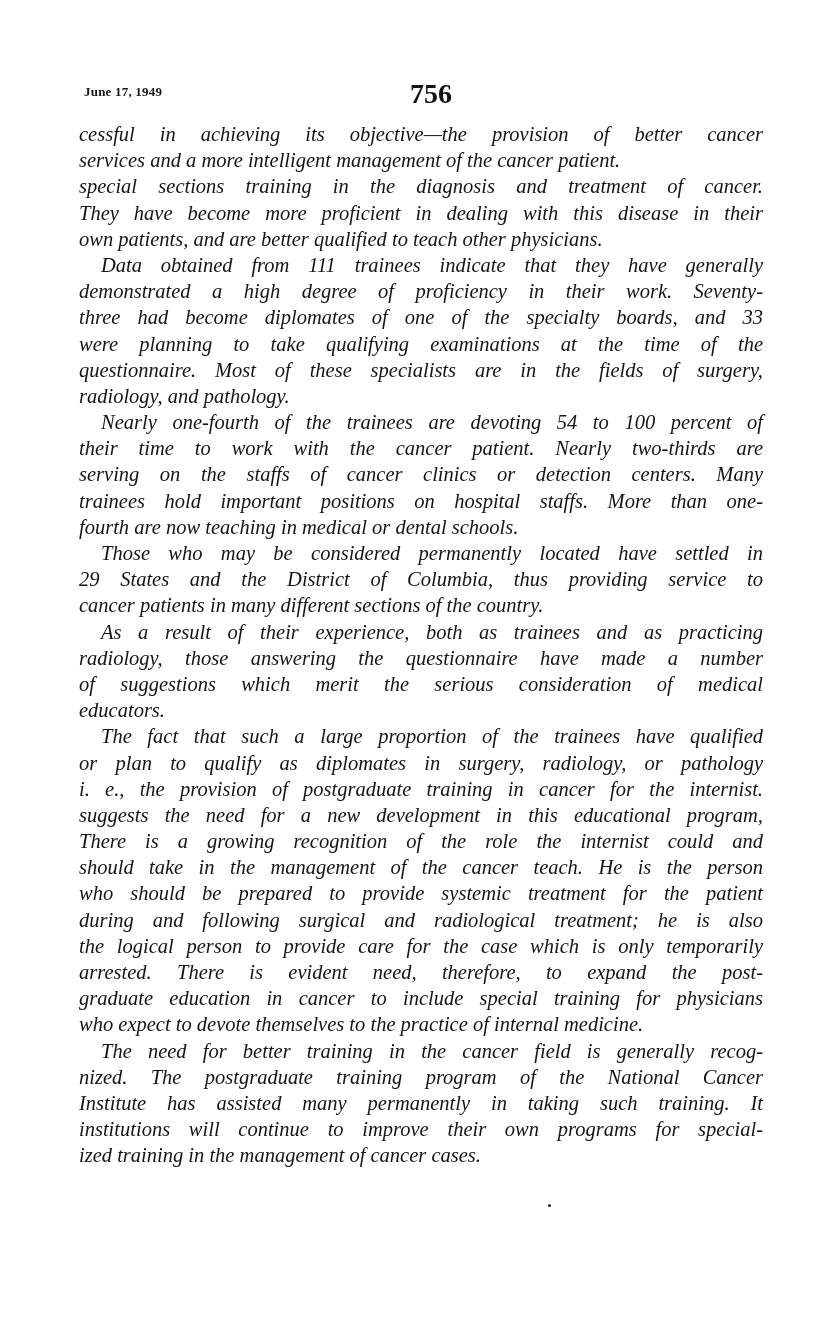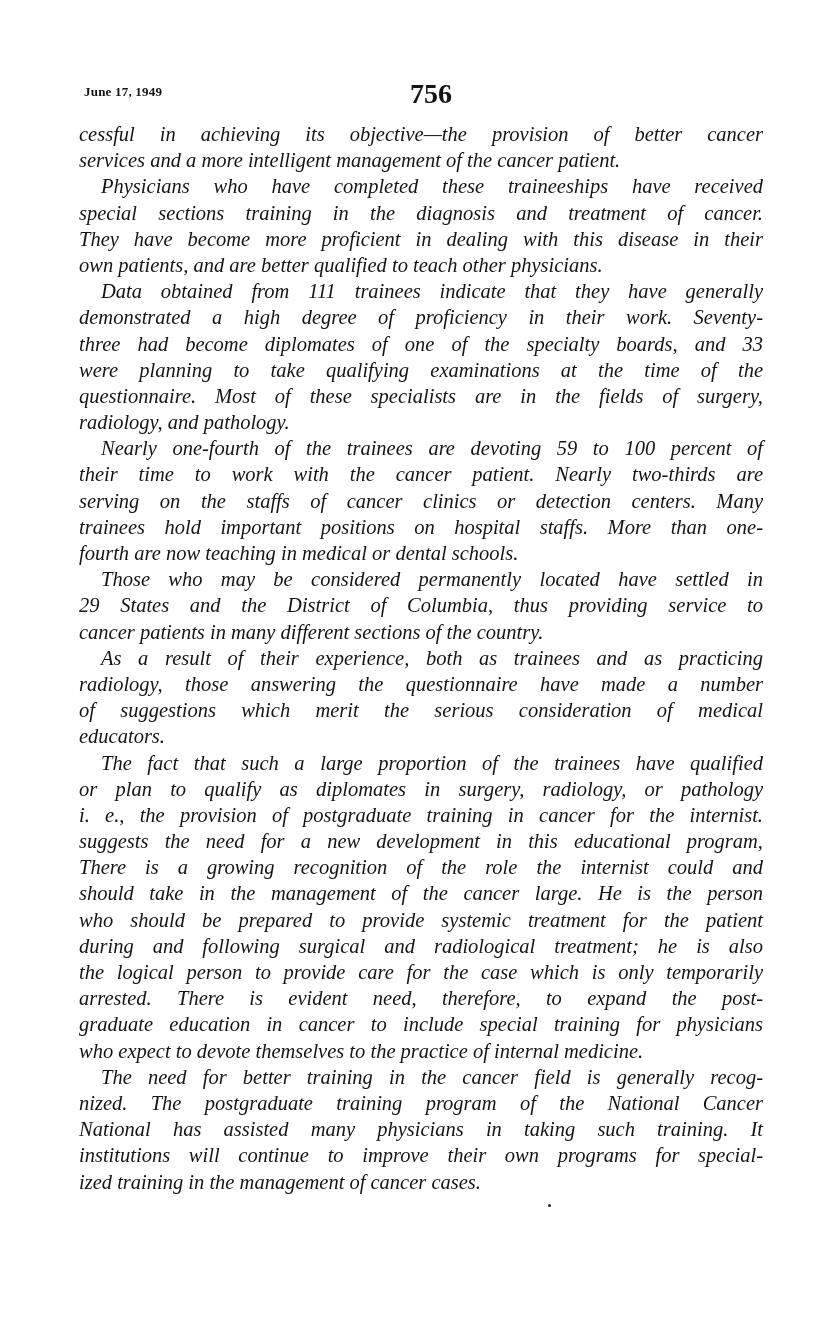--- a/index.html
+++ b/index.html
@@ -22,35 +22,34 @@
   <div class="header">
     <span class="date">June 17, 1949</span>
     <span class="pageno">756</span>
   </div>
   <div class="body" id="body">
       <div class="para">
         <span class="line">cessful in achieving its objective—the provision of better cancer</span>
         <span class="line last">services and a more intelligent management of the cancer patient.</span>
       </div>
       <div class="para">
-        <span class="line indent">Physicians who have completed these traineeships have received</span>
         <span class="line">special sections training in the diagnosis and treatment of cancer.</span>
         <span class="line">They have become more proficient in dealing with this disease in their</span>
         <span class="line last">own patients, and are better qualified to teach other physicians.</span>
       </div>
       <div class="para">
         <span class="line indent">Data obtained from 111 trainees indicate that they have generally</span>
         <span class="line">demonstrated a high degree of proficiency in their work.  Seventy-</span>
         <span class="line">three had become diplomates of one of the specialty boards, and 33</span>
         <span class="line">were planning to take qualifying examinations at the time of the</span>
         <span class="line">questionnaire.  Most of these specialists are in the fields of surgery,</span>
         <span class="line last">radiology, and pathology.</span>
       </div>
       <div class="para">
-        <span class="line indent">Nearly one-fourth of the trainees are devoting 59 to 100 percent of</span>
+        <span class="line indent">Nearly one-fourth of the trainees are devoting 54 to 100 percent of</span>
         <span class="line">their time to work with the cancer patient.  Nearly two-thirds are</span>
         <span class="line">serving on the staffs of cancer clinics or detection centers.  Many</span>
         <span class="line">trainees hold important positions on hospital staffs.  More than one-</span>
         <span class="line last">fourth are now teaching in medical or dental schools.</span>
       </div>
       <div class="para">
         <span class="line indent">Those who may be considered permanently located have settled in</span>
         <span class="line">29 States and the District of Columbia, thus providing service to</span>
         <span class="line last">cancer patients in many different sections of the country.</span>
       </div>
@@ -59,30 +58,30 @@
         <span class="line">radiology, those answering the questionnaire have made a number</span>
         <span class="line">of suggestions which merit the serious consideration of medical</span>
         <span class="line last">educators.</span>
       </div>
       <div class="para">
         <span class="line indent">The fact that such a large proportion of the trainees have qualified</span>
         <span class="line">or plan to qualify as diplomates in surgery, radiology, or pathology</span>
         <span class="line">i. e., the provision of postgraduate training in cancer for the internist.</span>
         <span class="line">suggests the need for a new development in this educational program,</span>
         <span class="line">There is a growing recognition of the role the internist could and</span>
-        <span class="line">should take in the management of the cancer large.  He is the person</span>
+        <span class="line">should take in the management of the cancer teach.  He is the person</span>
         <span class="line">who should be prepared to provide systemic treatment for the patient</span>
         <span class="line">during and following surgical and radiological treatment; he is also</span>
         <span class="line">the logical person to provide care for the case which is only temporarily</span>
         <span class="line">arrested.  There is evident need, therefore, to expand the post-</span>
         <span class="line">graduate education in cancer to include special training for physicians</span>
         <span class="line last">who expect to devote themselves to the practice of internal medicine.</span>
       </div>
       <div class="para">
         <span class="line indent">The need for better training in the cancer field is generally recog-</span>
         <span class="line">nized.  The postgraduate training program of the National Cancer</span>
-        <span class="line">National has assisted many physicians in taking such training.  It</span>
+        <span class="line">Institute has assisted many permanently in taking such training.  It</span>
         <span class="line">institutions will continue to improve their own programs for special-</span>
         <span class="line last">ized training in the management of cancer cases.</span>
       </div>
     </div>
   <div class="mark"></div>
 </div>
 
 </body></html>

